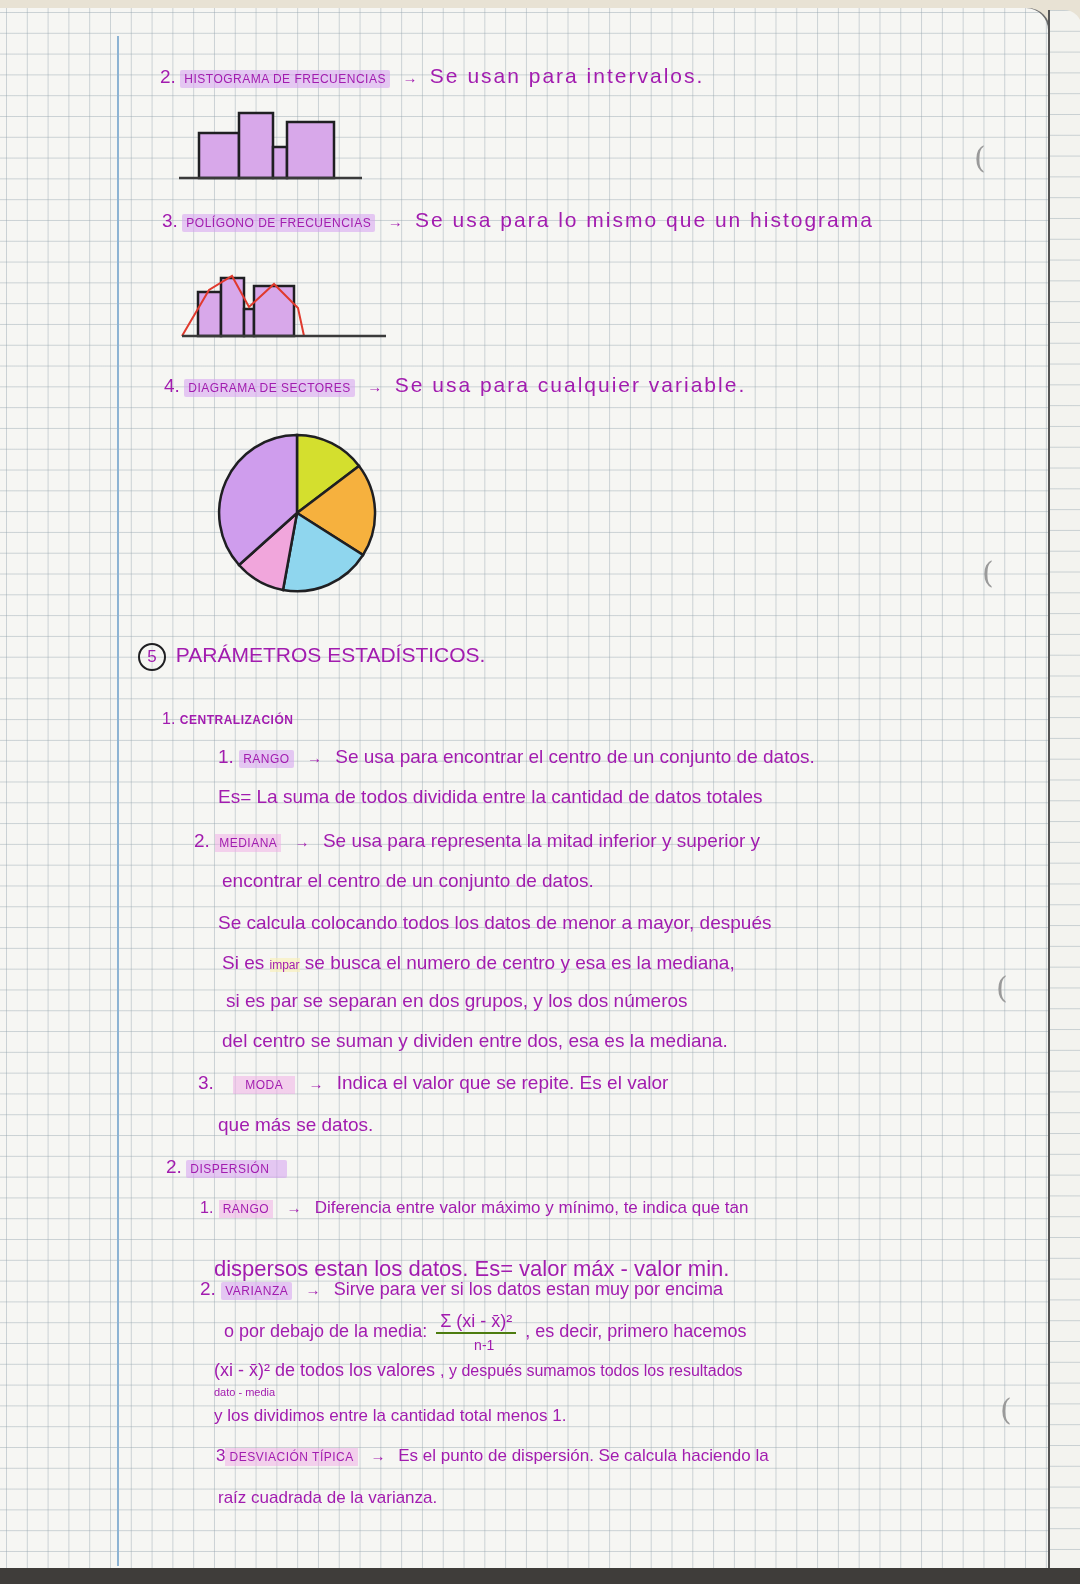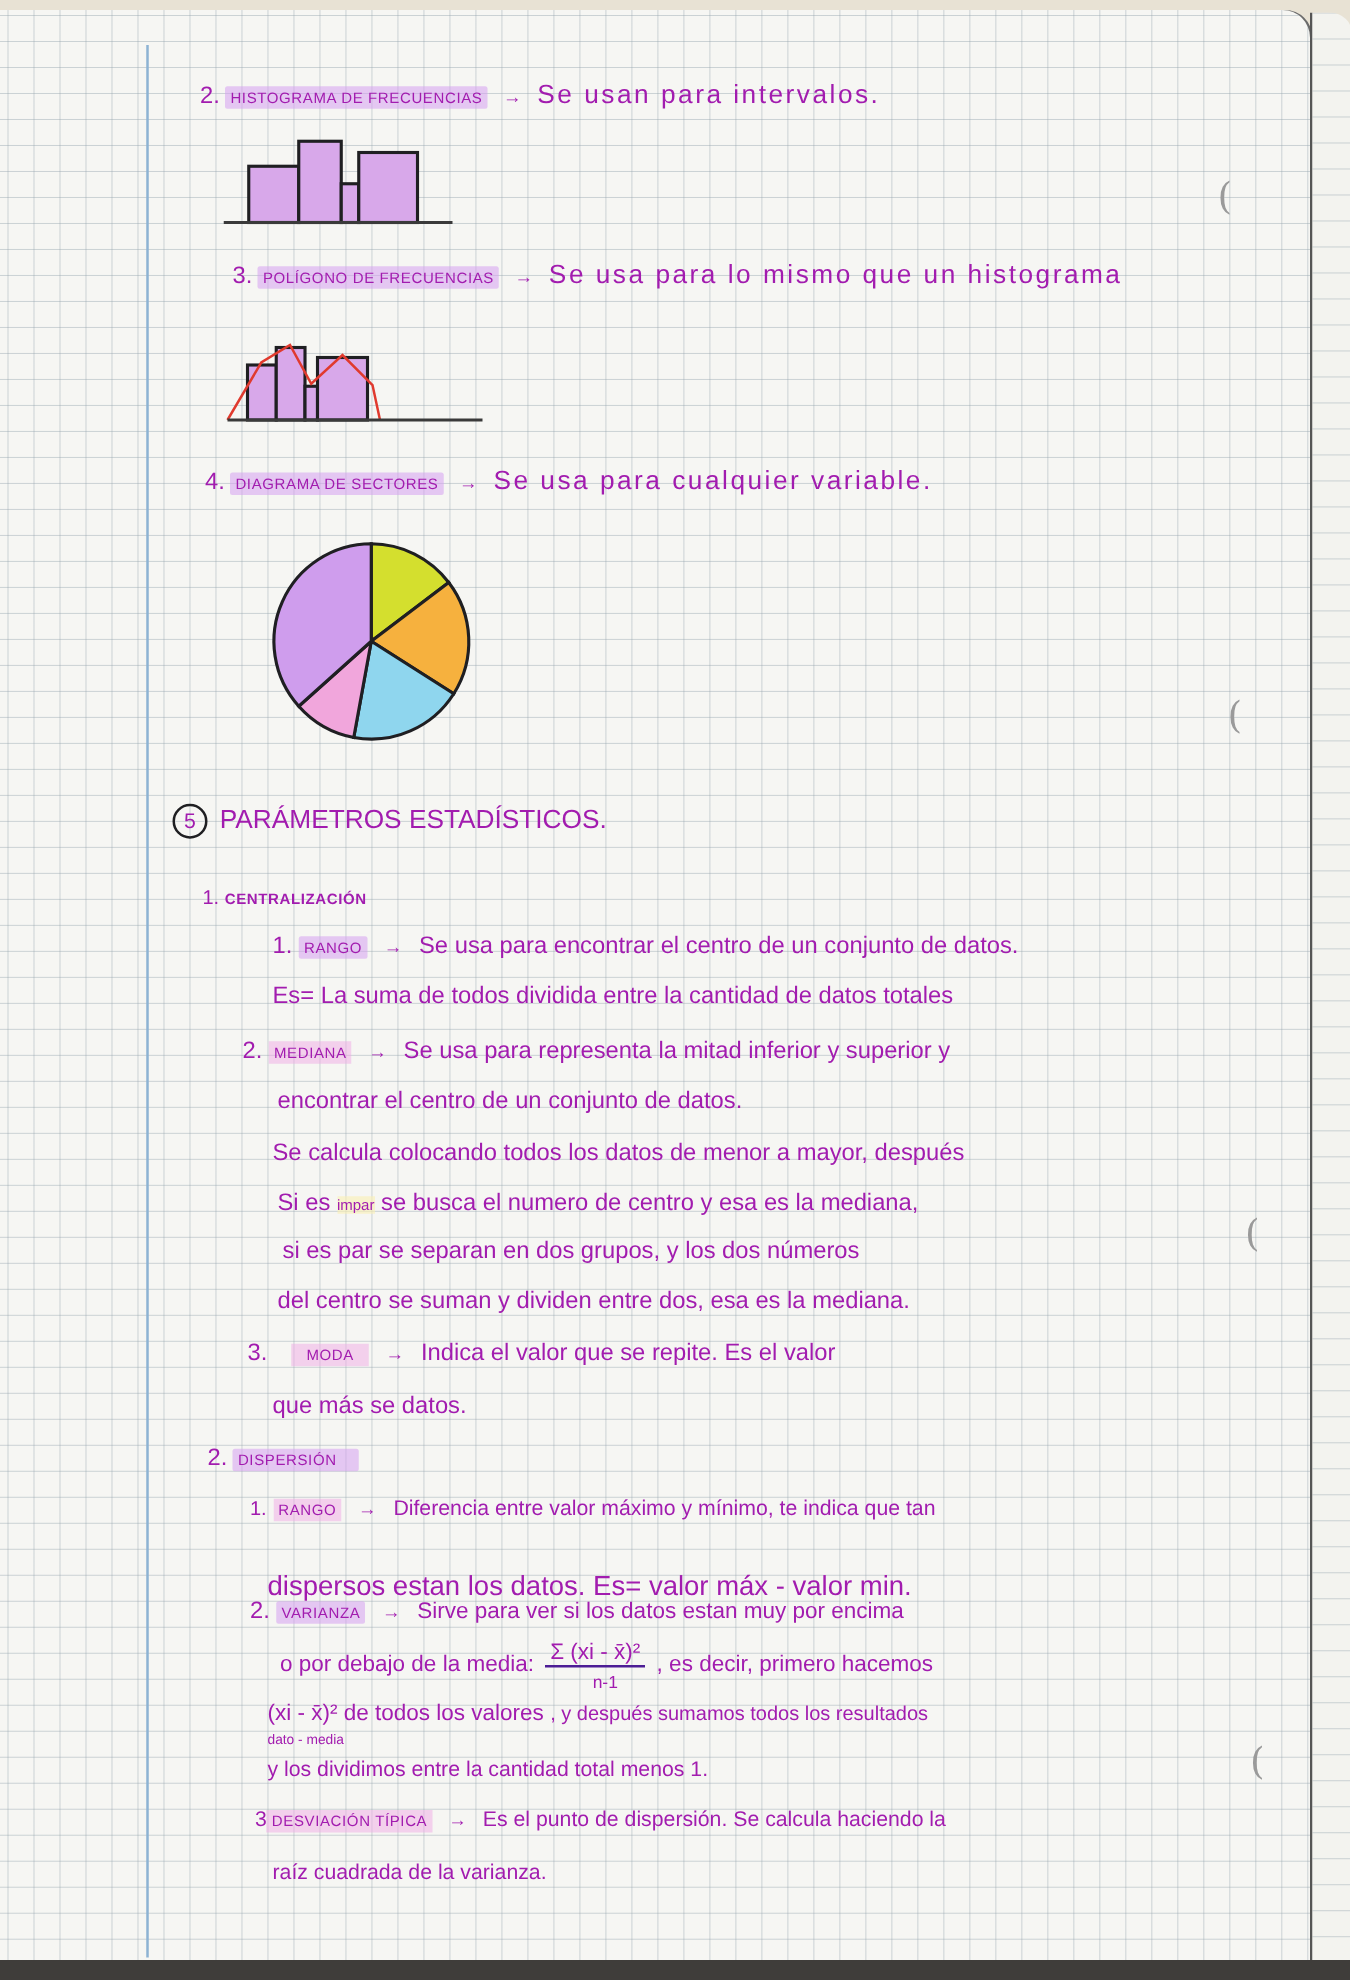--- a/index.html
+++ b/index.html
@@ -50,21 +50,21 @@
   .circled {
     display: inline-block; width: 24px; height: 24px; border: 2px solid #1f1f22;
     border-radius: 50%; text-align: center; line-height: 24px; font-size: 17px;
     margin-right: 4px;
   }
   .hole {
     position: absolute; font-family: "DejaVu Serif", serif; font-size: 30px; color: #9a9a9a;
   }
   svg { position: absolute; overflow: visible; }
   .frac { display: inline-block; text-align: center; vertical-align: middle; line-height: 1; }
-  .frac .num { display: block; border-bottom: 2px solid #4c1d95; padding: 0 4px 2px; }
+  .frac .num { display: block; border-bottom: 2px solid #4d7c0f; padding: 0 4px 2px; }
   .frac .den { display: block; font-size: 14px; padding-top: 4px; margin-left: 16px; }
 </style>
 </head>
 <body>
 
 <div class="page"></div>
 <div class="page-edge"></div>
 <div class="bottom-shadow"></div>
 <div class="margin-line"></div>
 
@@ -83,21 +83,21 @@
 <svg style="left:176px; top:105px;" width="200" height="80">
   <g stroke="#1f1f22" stroke-width="2.5" fill="#d8a8ea">
     <rect x="23" y="28" width="40" height="45"></rect>
     <rect x="63" y="8" width="34" height="65"></rect>
     <rect x="97" y="42" width="14" height="31"></rect>
     <rect x="111" y="17" width="47" height="56"></rect>
   </g>
   <line x1="3" y1="73" x2="186" y2="73" stroke="#3a3a3a" stroke-width="2.5"></line>
 </svg>
 
-<div class="hw" style="left:162px; top:208px;margin-left:24px;">
+<div class="hw" style="left:162px; top:208px;">
   <span class="txt">3.</span>
   <span class="caps hl">POLÍGONO DE FRECUENCIAS</span>
   <span class="arrow">→</span>
   <span class="txt" style="font-size:21px; letter-spacing:2px;">Se usa para lo mismo que un histograma</span>
 </div>
 
 <svg style="left:176px; top:270px;" width="220" height="70">
   <g stroke="#1f1f22" stroke-width="2.5" fill="#d8a8ea">
     <rect x="22" y="22" width="23" height="44"></rect>
     <rect x="45" y="8" width="23" height="58"></rect>
@@ -195,18 +195,18 @@
   <span>, es decir, primero hacemos</span>
 </div>
 <div class="hw" style="left:214px; top:1360px; font-size:18px;">
   <span>(xi - x̄)²</span>
   <span>de todos los valores</span>
   <span style="font-size:16px;">, y después sumamos todos los resultados</span>
 </div>
 <div class="hw" style="left:214px; top:1386px; font-size:11px;">dato - media</div>
 <div class="hw" style="left:214px; top:1406px; font-size:17px;">y los dividimos entre la cantidad total menos 1.</div>
 
-<div class="hw" style="left:204px; top:1446px; font-size:17px;">
+<div class="hw" style="left:216px; top:1446px; font-size:17px;">
   <span>3</span><span class="caps hl-pink">DESVIACIÓN TÍPICA</span>
   <span class="arrow">→</span>
   <span>Es el punto de dispersión. Se calcula haciendo la</span>
 </div>
 <div class="hw" style="left:218px; top:1488px; font-size:17px;">raíz cuadrada de la varianza.</div>
 
 </body></html>

